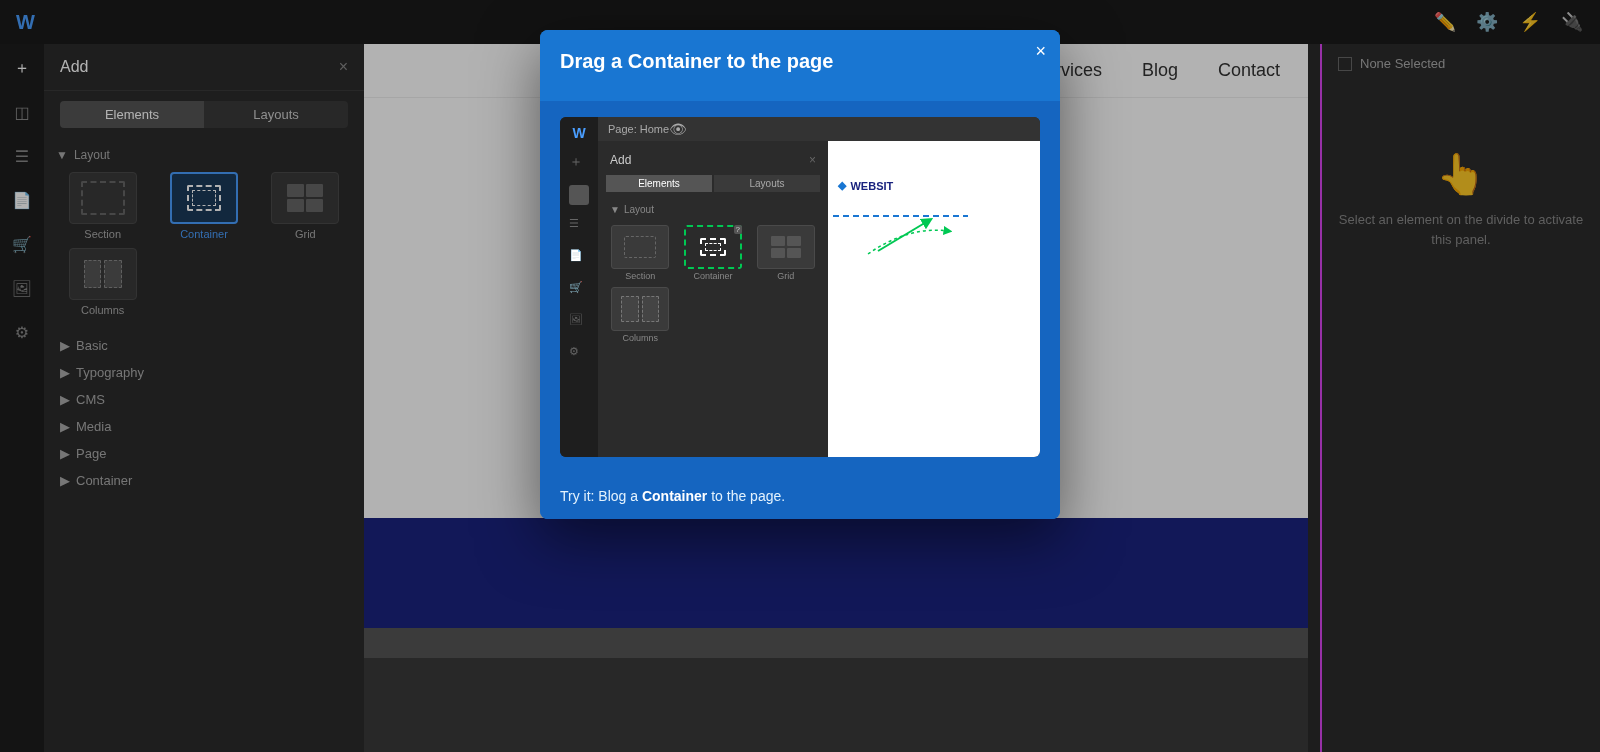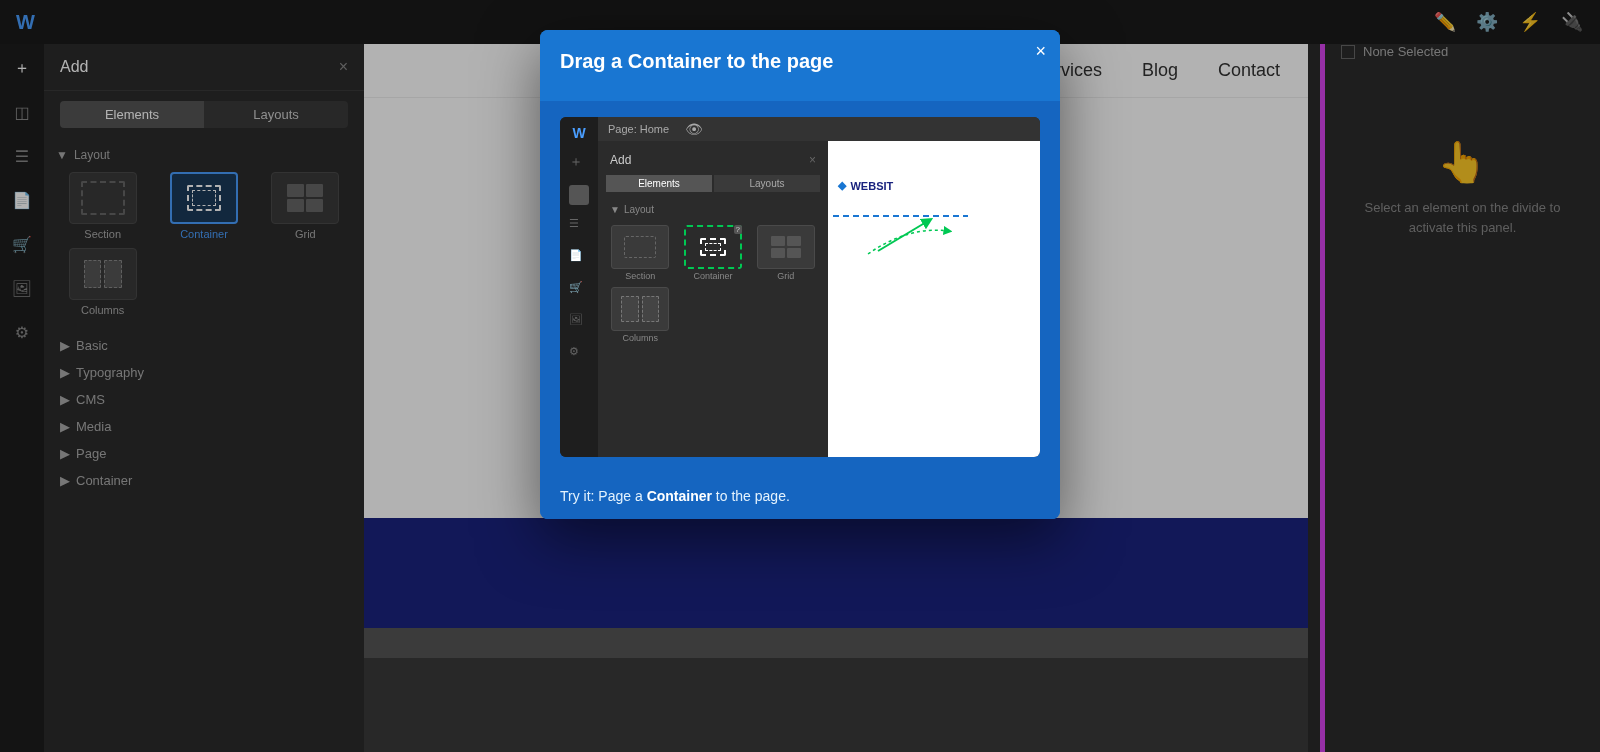--- a/index.html
+++ b/index.html
@@ -281,26 +281,26 @@
       right: 0;
       top: 0;
       width: 12px;
       bottom: 0;
       background: #2a2a2a;
     }
 
     
     .right-panel {
       position: absolute;
-      top: 28px;
+      top: 40px;
       right: 0;
       width: 280px;
       bottom: 0;
       background: #2b2b2b;
-      border-left: 5px solid #d946ef;
+      border-left: 2px solid #d946ef;
       padding: 16px;
     }
     .right-panel-header {
       display: flex;
       align-items: center;
       gap: 8px;
       margin-bottom: 12px;
     }
     .checkbox-none {
       width: 14px;
@@ -415,21 +415,21 @@
     .mini-editor-main {
       flex: 1;
       display: flex;
       flex-direction: column;
     }
     .mini-page-bar {
       background: #333;
       padding: 4px 10px;
       display: flex;
       align-items: center;
-      gap: 16px;
+      gap: 0;
       font-size: 11px;
       color: #aaa;
     }
     .mini-content {
       flex: 1;
       display: flex;
     }
     .mini-panel {
       width: 230px;
       background: #2b2b2b;
@@ -792,19 +792,19 @@
                 <path d="M 40 58 Q 80 30 120 35" stroke="#00c853" stroke-width="1.5" fill="none" stroke-dasharray="3,3" marker-end="url(#arrowhead)"></path>
               </svg>
             </div>
           </div>
         </div>
       </div>
     </div>
 
     <div class="modal-footer">
       <span class="try-it-text">
-        <span>Try it: Page a </span>
+        <span>Try it: Blog a </span>
         <strong>Container</strong>
         <span> to the page.</span>
       </span>
     </div>
   </div>
 </div>
 
 </body></html>

